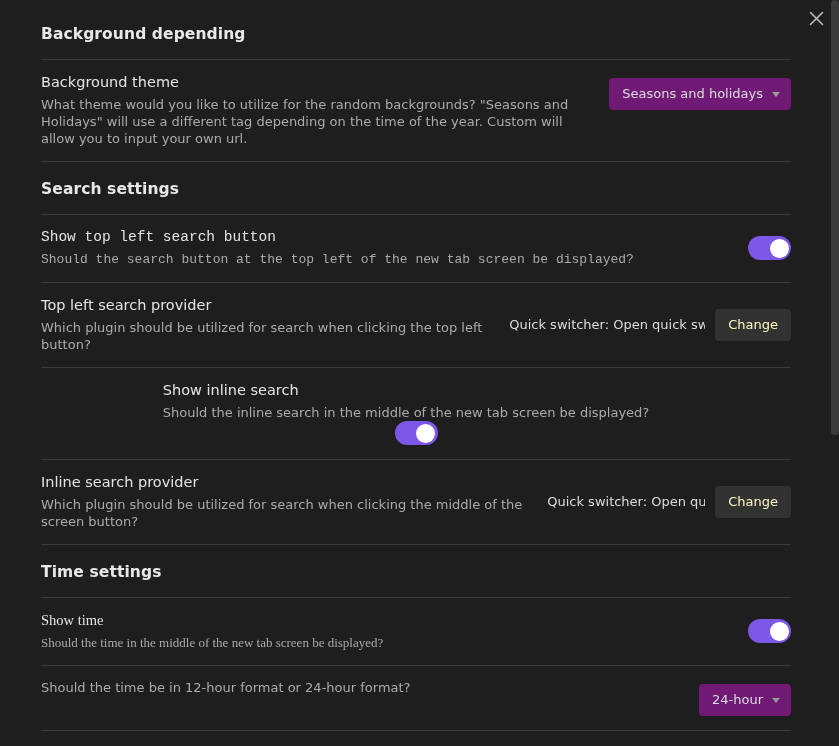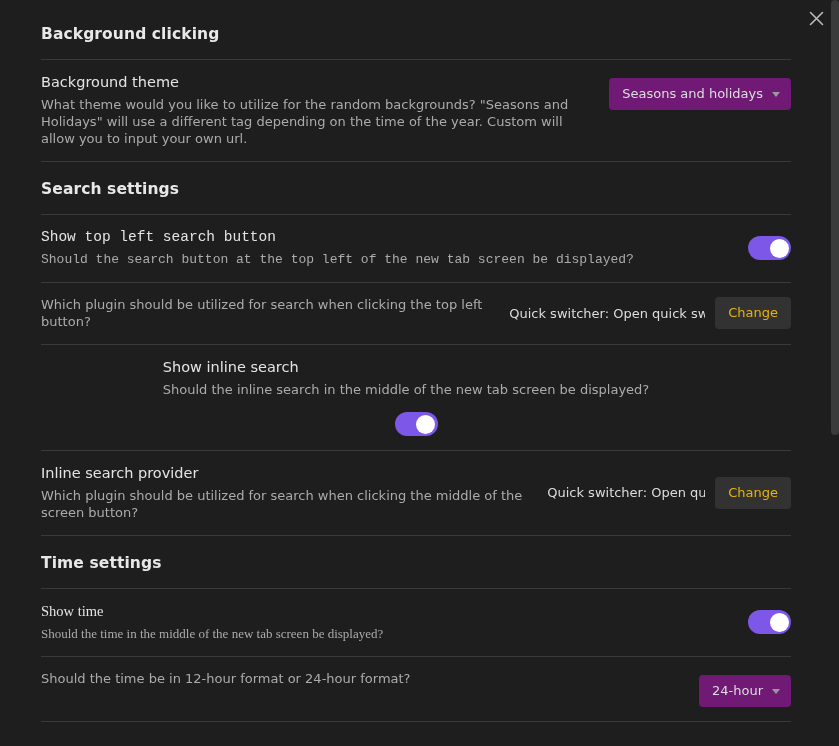--- a/index.html
+++ b/index.html
@@ -69,21 +69,20 @@
     height: 1px;
     background: #3a3a3a;
     width: 100%;
   }
 
   
   .setting-row {
     display: flex;
     align-items: flex-start;
     justify-content: space-between;
-    gap: 14px;
     box-sizing: border-box;
   }
   .setting-info {
     flex: 1 1 auto;
     min-width: 0;
   }
   .setting-name {
     font-size: 14.5px;
     color: #e3e4e5;
     line-height: 19px;
@@ -155,21 +154,21 @@
     white-space: nowrap;
     overflow: hidden;
     text-align: right;
     line-height: 17px;
     direction: ltr;
   }
   .btn {
     background: #323232;
     border: none;
     border-radius: 4px;
-    color: #eab308;
+    color: #fef9c3;
     font-size: 13px;
     font-family: inherit;
     padding: 8px 13px;
     cursor: pointer;
     white-space: nowrap;
     line-height: 16px;
   }
 
   
   .scrollbar-track {
@@ -190,21 +189,21 @@
   }
 </style>
 </head>
 <body>
 
 <div class="modal">
 
   <div class="scroll-area">
     <div class="content" id="content">
         <div class="section" style="padding-top: 25px;">
-          <div class="section-header">Background clicking</div>
+          <div class="section-header">Background depending</div>
           <div class="section-rule" style="margin-top: 16px;"></div>
           <div class="setting-row" style="padding-top: 13px; padding-bottom: 14px; align-items: flex-start;">
             <div class="setting-info" style="padding-right: 18px;">
               <div class="setting-name">Background theme</div>
               <div class="setting-desc">What theme would you like to utilize for the random backgrounds? "Seasons and Holidays" will use a different tag depending on the time of the year. Custom will allow you to input your own url.</div>
             </div>
             <div class="setting-control" style="padding-top: 5px;">
               <button class="dropdown">
                 <span>Seasons and holidays</span>
                 <span class="caret"></span>
@@ -223,20 +222,21 @@
             </div>
             <div class="setting-control">
               <button class="toggle">
                 <span class="knob"></span>
               </button>
             </div>
           </div>
           <div class="section-rule"></div>
           <div class="setting-row" style="padding-top: 13px; padding-bottom: 14px; align-items: center;">
             <div class="setting-info" style="padding-right: 10px;">
+              <div class="setting-name">Top left search provider</div>
               <div class="setting-desc">Which plugin should be utilized for search when clicking the top left button?</div>
             </div>
             <div class="setting-control">
               <div class="provider-value" style="max-width: 196px;">Quick switcher: Open quick switc</div>
               <button class="btn">Change</button>
             </div>
           </div>
           <div class="section-rule"></div>
           <div class="setting-row" style="padding-top: 13px; padding-bottom: 14px; align-items: center; flex-direction: column;">
             <div class="setting-info" style="padding-right: 20px;">

